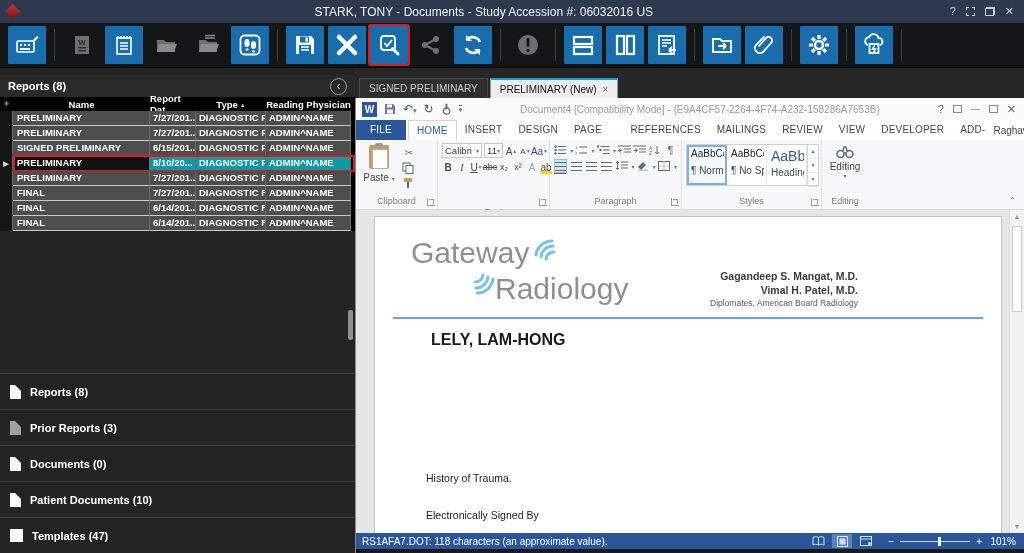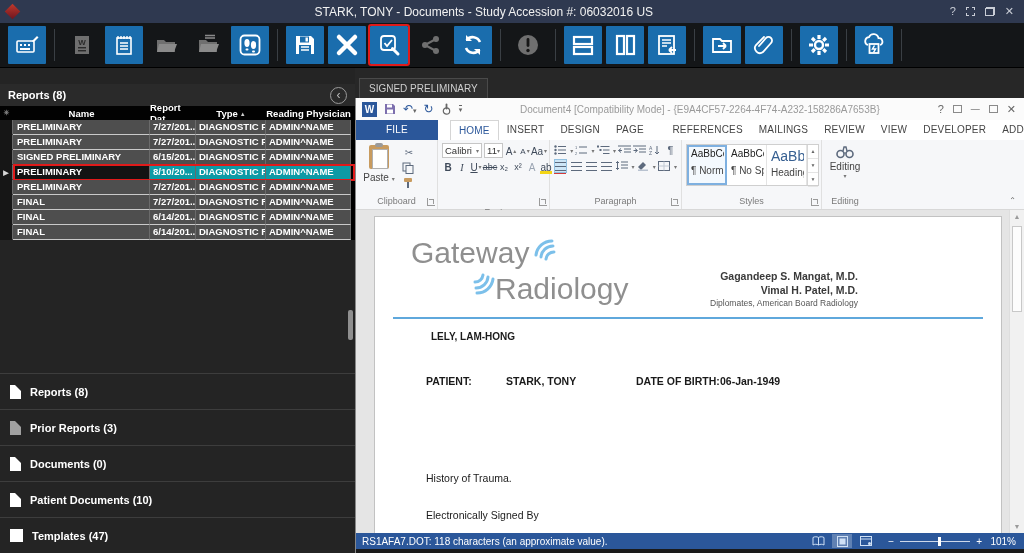--- a/index.html
+++ b/index.html
@@ -23,21 +23,21 @@
   .toolbar { height:45px; background:#141618; display:flex; align-items:center; padding-left:6px; flex:0 0 auto; border-bottom:1px solid #000; }
   .tbtn { width:38px; height:38px; display:flex; align-items:center; justify-content:center; margin:0 2px; border-radius:1px; }
   .tbtn.blue { background:#1a6dad; }
   .tbtn.hl { outline:2px solid #e01a1a; outline-offset:0; }
   .tdiv { width:1px; height:32px; background:#3a3f44; margin:0 6px; }
 
   
   .main { flex:1; display:flex; min-height:0; }
 
   
-  .left-panel { width:355px; background:#242424; display:flex; flex-direction:column; position:relative; padding-top:16px; }
+  .left-panel { width:355px; background:#242424; display:flex; flex-direction:column; position:relative; padding-top:7px; }
   .panel-header { height:22px; display:flex; align-items:center; padding:0 8px; background:#2a2a2a; }
   .panel-header .ph-title { color:#fff; font-weight:bold; font-size:11px; flex:1; }
   .back-circle { width:17px; height:17px; border:1px solid #9a9a9a; border-radius:50%; color:#bdbdbd; font-size:12px; line-height:15px; text-align:center; }
 
   .rtable { background:#000; }
   .thead { display:flex; height:14px; background:#020202; color:#fff; font-size:9.5px; font-weight:bold; align-items:center; }
   .c-mark { width:13px; flex:0 0 auto; text-align:center; }
   .c-name { width:137px; flex:0 0 auto; }
   .c-date { width:46px; flex:0 0 auto; }
   .c-type { width:70px; flex:0 0 auto; }
@@ -83,21 +83,21 @@
   .w-logo { width:15px; height:15px; background:#2b579a; color:#fff; font-size:10px; font-weight:bold; text-align:center; line-height:15px; }
   .qat .glyph { color:#2b579a; font-size:12px; line-height:1; }
   .qat .mini { font-size:7px; color:#666; }
   .wtitle .doc-title { flex:1; text-align:center; color:#9a9a9a; font-size:10px; white-space:nowrap; overflow:hidden; }
   .wwin { display:flex; align-items:center; gap:9px; color:#666; font-size:11px; margin-right:2px; }
   .wwin .box { width:9px; height:8px; border:1px solid #8a8a8a; display:inline-block; }
 
   
   .ribbontabs { height:20px; background:#fff; display:flex; align-items:center; font-size:10px; flex:0 0 auto; }
   .rtab { padding:0 8px; height:20px; line-height:20px; color:#454545; letter-spacing:.2px; }
-  .rtab.file { background:#2b579a; color:#fff; padding:0 30px; margin-right:12px; }
+  .rtab.file { background:#2b579a; color:#fff; padding:0 14px; margin-right:2px; }
   .rtab.active { color:#2b579a; background:#fff; border:1px solid #d5d5d5; border-bottom:none; }
   .rt-user { margin-left:auto; display:flex; align-items:center; gap:5px; padding-right:4px; color:#444; }
 
   
   .ribbon { height:70px; background:#f6f7f9; border-bottom:1px solid #d8d8d8; display:flex; flex:0 0 auto; position:relative; }
   .rgroup { display:flex; flex-direction:column; border-right:1px solid #e0e0e0; padding:3px 4px 0 4px; position:relative; }
   .rg-body { flex:1; display:flex; }
   .rg-label { height:14px; text-align:center; font-size:9px; color:#7a7a7a; line-height:12px; }
   .launcher { position:absolute; right:2px; bottom:3px; width:8px; height:8px; border-left:1px solid #9a9a9a; border-bottom:1px solid #9a9a9a; }
   .launcher::after { content:''; position:absolute; right:1px; top:1px; width:4px; height:4px; border-right:1px solid #9a9a9a; border-top:1px solid #9a9a9a; }
@@ -151,21 +151,21 @@
   .ribbon-collapse { position:absolute; right:8px; bottom:4px; font-size:8px; color:#666; }
 
   
   .docarea { flex:1; background:#e5e5e5; position:relative; min-height:0; overflow:hidden; }
   .page { position:absolute; left:18px; right:22px; top:6px; bottom:0; background:#fff; border:1px solid #c2c2c2; border-bottom:none; }
   .logo { position:absolute; left:30px; top:14px; }
   .physicians { position:absolute; left:335px; top:52px; color:#3a3a3a; }
   .physicians .ph-line { font-weight:bold; font-size:10.5px; line-height:14px;text-align:right; }
   .physicians .ph-sub { font-size:8.5px; color:#555; margin-top:1px; }
   .page-hr { position:absolute; left:18px; right:18px; top:100px; height:2px; background:#5fa8dc; }
-  .addressee { position:absolute; left:56px; top:114px; font-weight:bold; font-size:10px; color:#1a1a1a; }
+  .addressee { position:absolute; left:56px; top:114px; font-weight:bold; font-size:16px; color:#1a1a1a; }
   .fields { position:absolute; left:0; right:0; top:158px; }
   .frow2 { position:relative; height:24px; font-weight:bold; font-size:10.5px; color:#1a1a1a; }
   .frow2 span { position:absolute; white-space:nowrap; }
   .f-l1 { left:51px; } .f-v1 { left:131px; } .f-l2 { left:261px; } .f-v2 { left:345px; }
   .bodyline1 { position:absolute; left:51px; top:255px; font-size:10.5px; color:#1a1a1a; }
   .bodyline2 { position:absolute; left:51px; top:292px; font-size:10.5px; color:#1a1a1a; }
 
   .vscroll { position:absolute; right:0; top:0; bottom:0; width:15px; background:#f1f1f1; border-left:1px solid #dedede; }
   .vs-arrow { position:absolute; left:0; right:0; text-align:center; font-size:7px; color:#9a9a9a; }
   .vs-up { top:3px; } .vs-down { bottom:3px; }
@@ -464,20 +464,24 @@
 
     <div class="right-panel">
 
       <div class="tabstrip">
 
           <div class="tab">
             <span>SIGNED PRELIMINARY</span>
 
           </div>
 
+          <div class="tab active">
+            <span>PRELIMINARY (New)</span>
+            <span class="close">×</span>
+          </div>
 
       </div>
 
       <div class="word">
 
         <div class="wtitle">
           <div class="qat">
             <span class="w-logo">W</span>
             <svg width="12" height="12" viewBox="0 0 12 12">
                 <path d="M1 1 h8 l2 2 v8 H1 Z" fill="#7d6fae"></path>
@@ -753,26 +757,20 @@
               <div class="ph-line">Vimal H. Patel, M.D.</div>
               <div class="ph-sub">Diplomates, American Board Radiology</div>
             </div>
 
             <div class="page-hr"></div>
             <div class="addressee">LELY, LAM-HONG</div>
 
             <div class="fields">
 
 
-                <div class="frow2">
-                  <span class="f-l1">PATIENT:</span>
-                  <span class="f-v1">STARK, TONY</span>
-                  <span class="f-l2">DATE OF BIRTH:</span>
-                  <span class="f-v2">06-Jan-1949</span>
-                </div>
 
 
             </div>
 
             <div class="bodyline1">History of Trauma.</div>
             <div class="bodyline2">Electronically Signed By</div>
           </div>
 
           <div class="vscroll">
             <span class="vs-arrow vs-up">▲</span>

